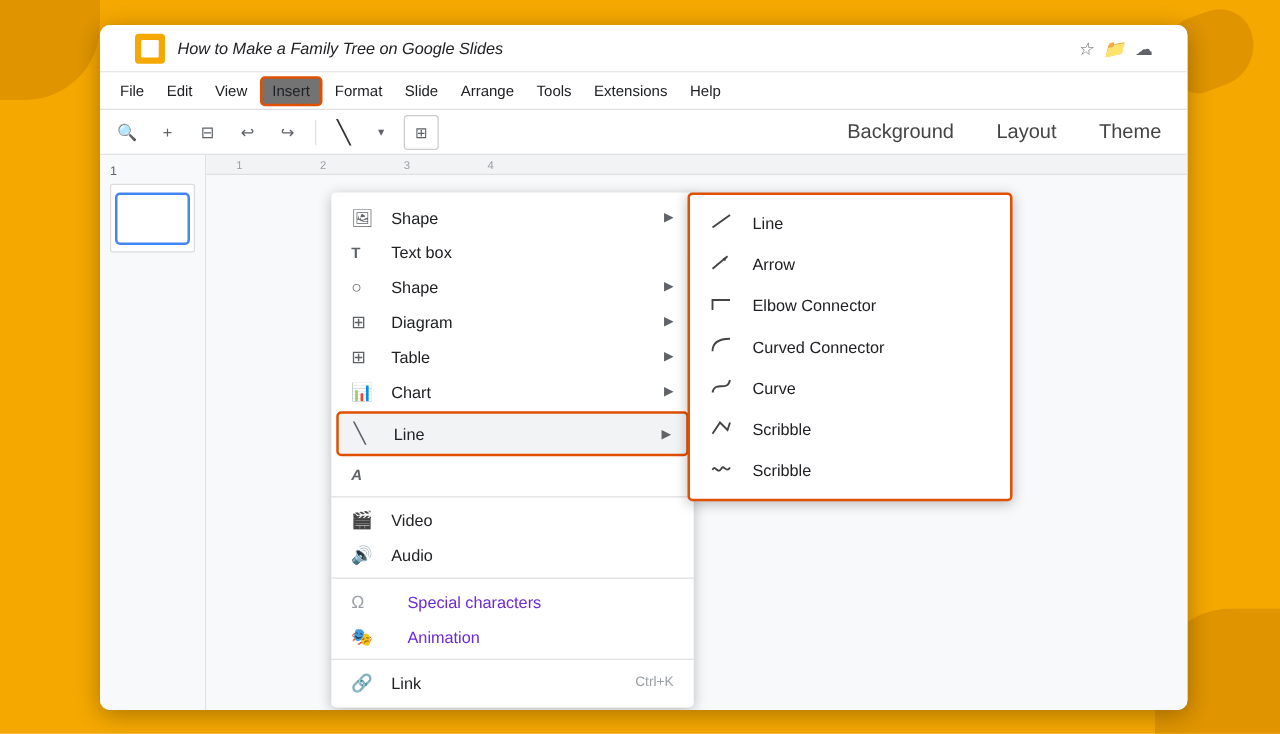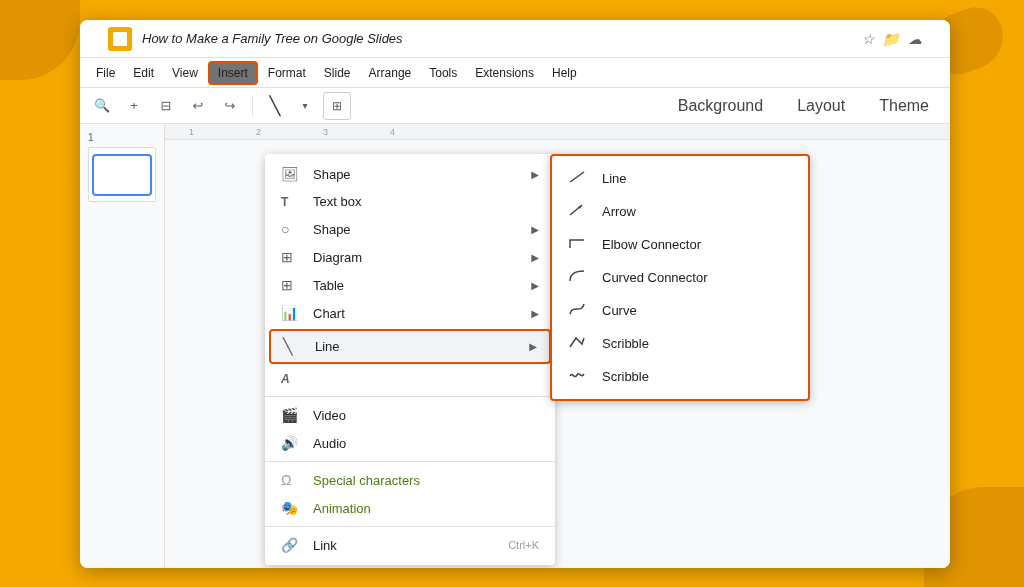--- a/index.html
+++ b/index.html
@@ -235,21 +235,21 @@
       margin-right: 12px;
       font-size: 14px;
       color: #5f6368;
       flex-shrink: 0;
     }
     .menu-row-label { flex: 1; }
     .menu-row-arrow {
       font-size: 10px;
       color: #5f6368;
     }
-    .menu-row.disabled .menu-row-label { color: #4d7c0f; }
+    .menu-row.disabled .menu-row-label { color: #6d28d9; margin-left: 13px; }
     .menu-row.disabled .menu-row-icon { color: #9aa0a6; }
     .menu-divider {
       height: 1px;
       background: #e0e0e0;
       margin: 4px 0;
     }
 
     
     .submenu {
       position: absolute;

